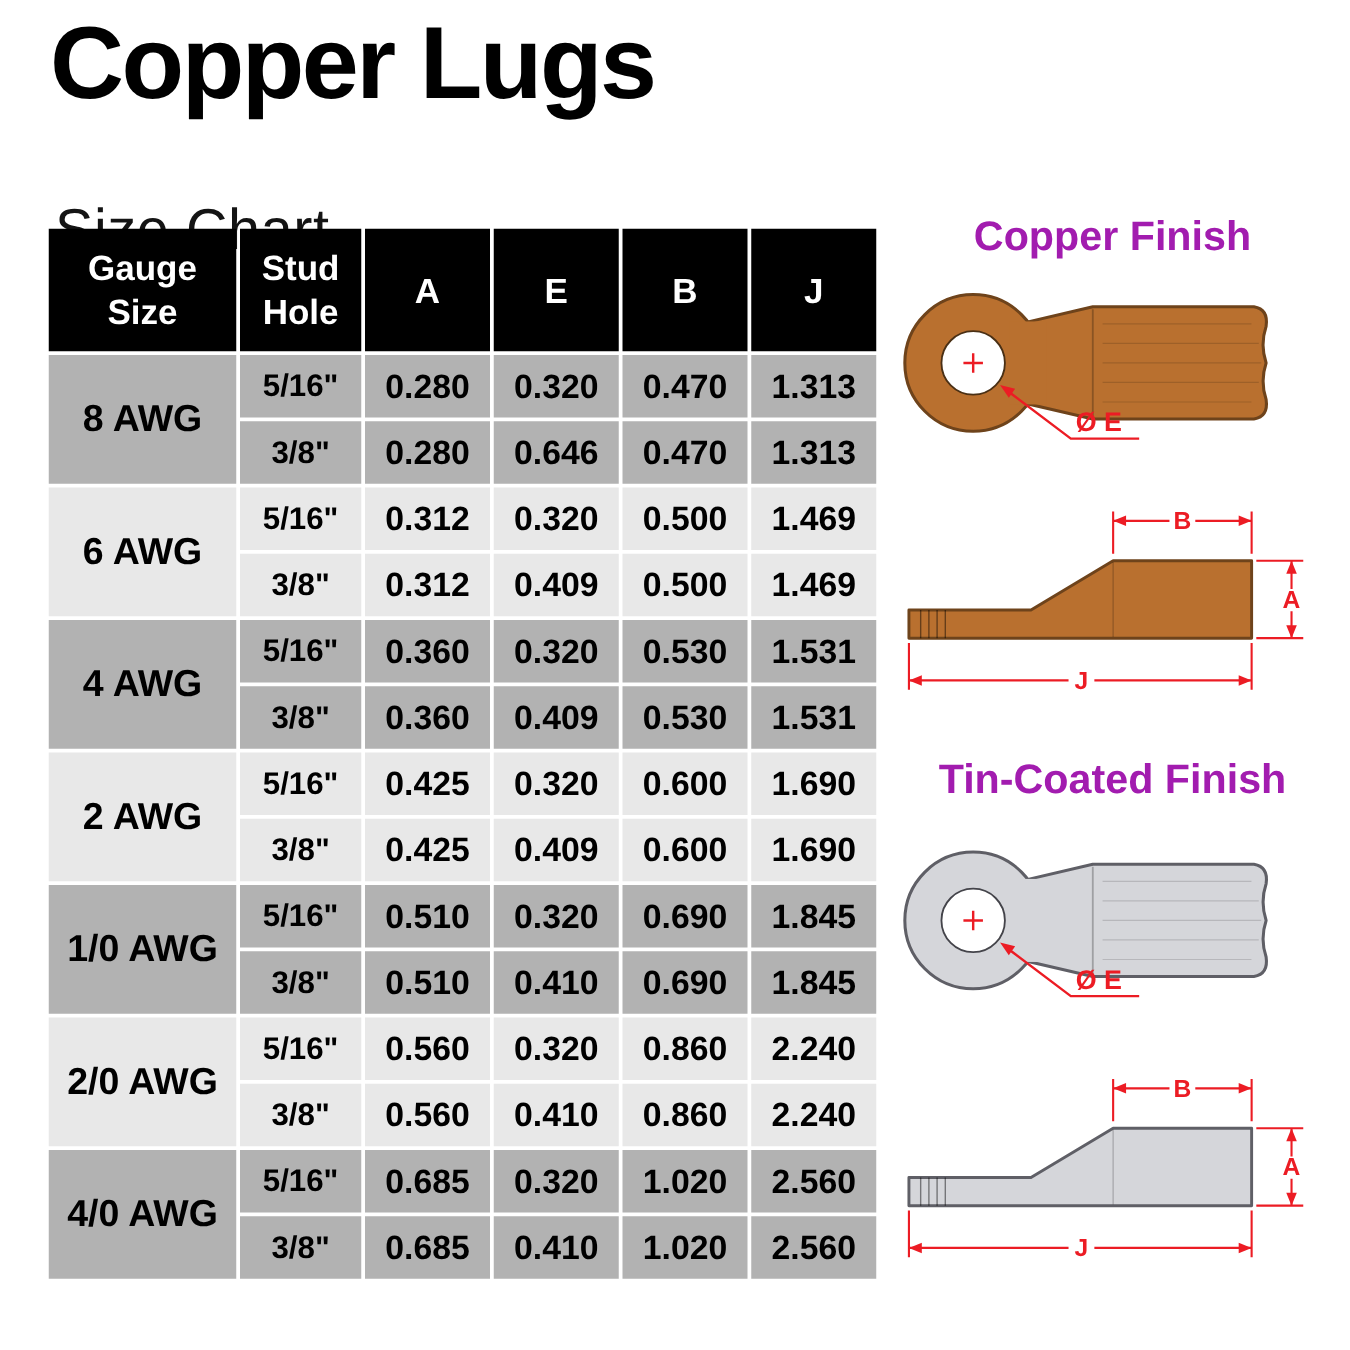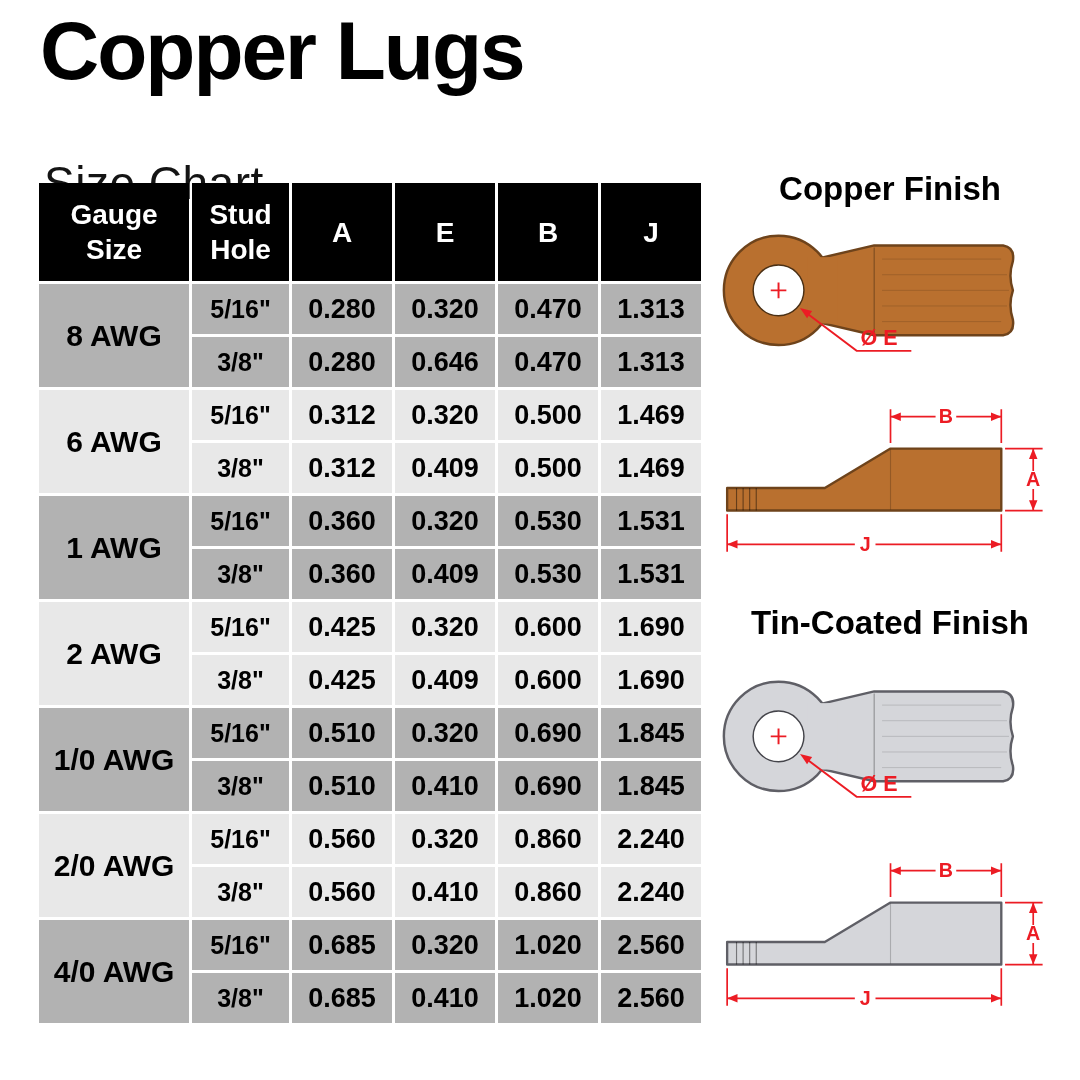--- a/index.html
+++ b/index.html
@@ -26,21 +26,21 @@
     background:#000; color:#fff; font-weight:700; font-size:28px; line-height:1.25; height:98px;
   }
   tbody tr { height:50px; }
   tbody .gauge  { font-weight:700; font-size:30px; color:#000;margin-top:36px; }
   tbody .stud   { font-weight:700; font-size:25px; }
   tbody .num    { font-weight:700; font-size:27px; }
   tr.dark  > th, tr.dark  > td { background:#b2b2b2; }
   tr.light > th, tr.light > td { background:#e8e8e8; }
   .fin-heading {
     position:absolute; left:700px; width:380px; text-align:center;
-    font-size:33px; font-weight:700; color:#000000;
+    font-size:33px; font-weight:700; color:#a21caf;
   }
   #copper-heading { top:170px; }
   #tin-heading    { top:604px; }
   svg.diagram { position:absolute; }
   #copper-top  { left:718px; top:222px; width:332px; }
   #copper-side { left:714px; top:396px; width:338px; }
   #tin-top     { left:718px; top:668px; width:332px; }
   #tin-side    { left:714px; top:850px; width:338px; }
   svg text.dim { font-family:"Liberation Sans", sans-serif; font-weight:600; }
 </style>
@@ -98,21 +98,21 @@
       </tr>
       <tr class="light">
         <td class="stud">3/8"</td>
         <td class="num">0.312</td>
         <td class="num">0.409</td>
         <td class="num">0.500</td>
         <td class="num">1.469</td>
       </tr>
 
       <tr class="dark">
-        <th class="gauge" rowspan="2">1 AWG</th>
+        <th class="gauge" rowspan="2">4 AWG</th>
         <td class="stud">5/16"</td>
         <td class="num">0.360</td>
         <td class="num">0.320</td>
         <td class="num">0.530</td>
         <td class="num">1.531</td>
       </tr>
       <tr class="dark">
         <td class="stud">3/8"</td>
         <td class="num">0.360</td>
         <td class="num">0.409</td>

